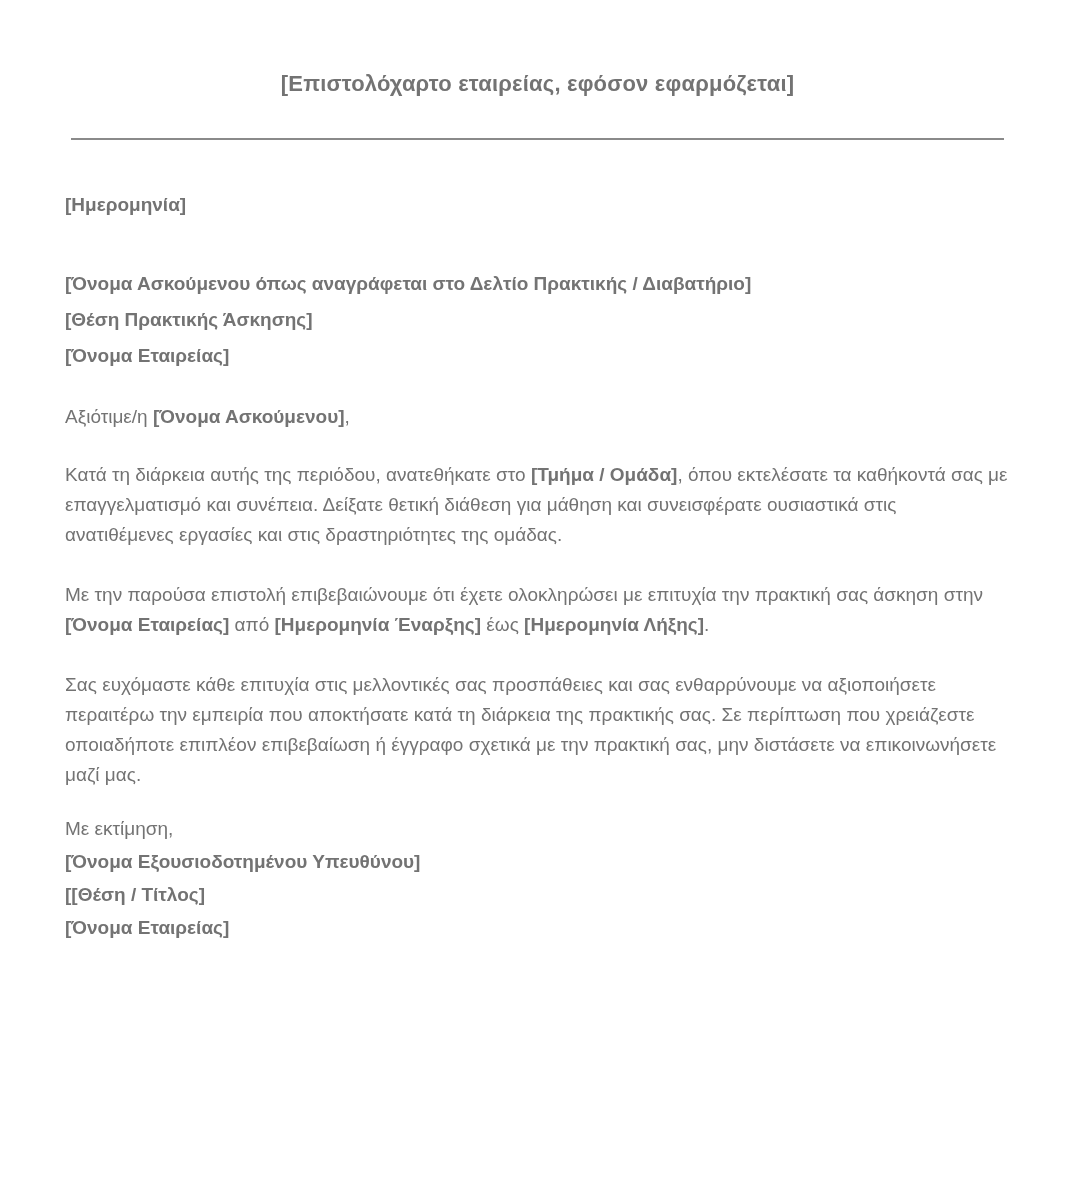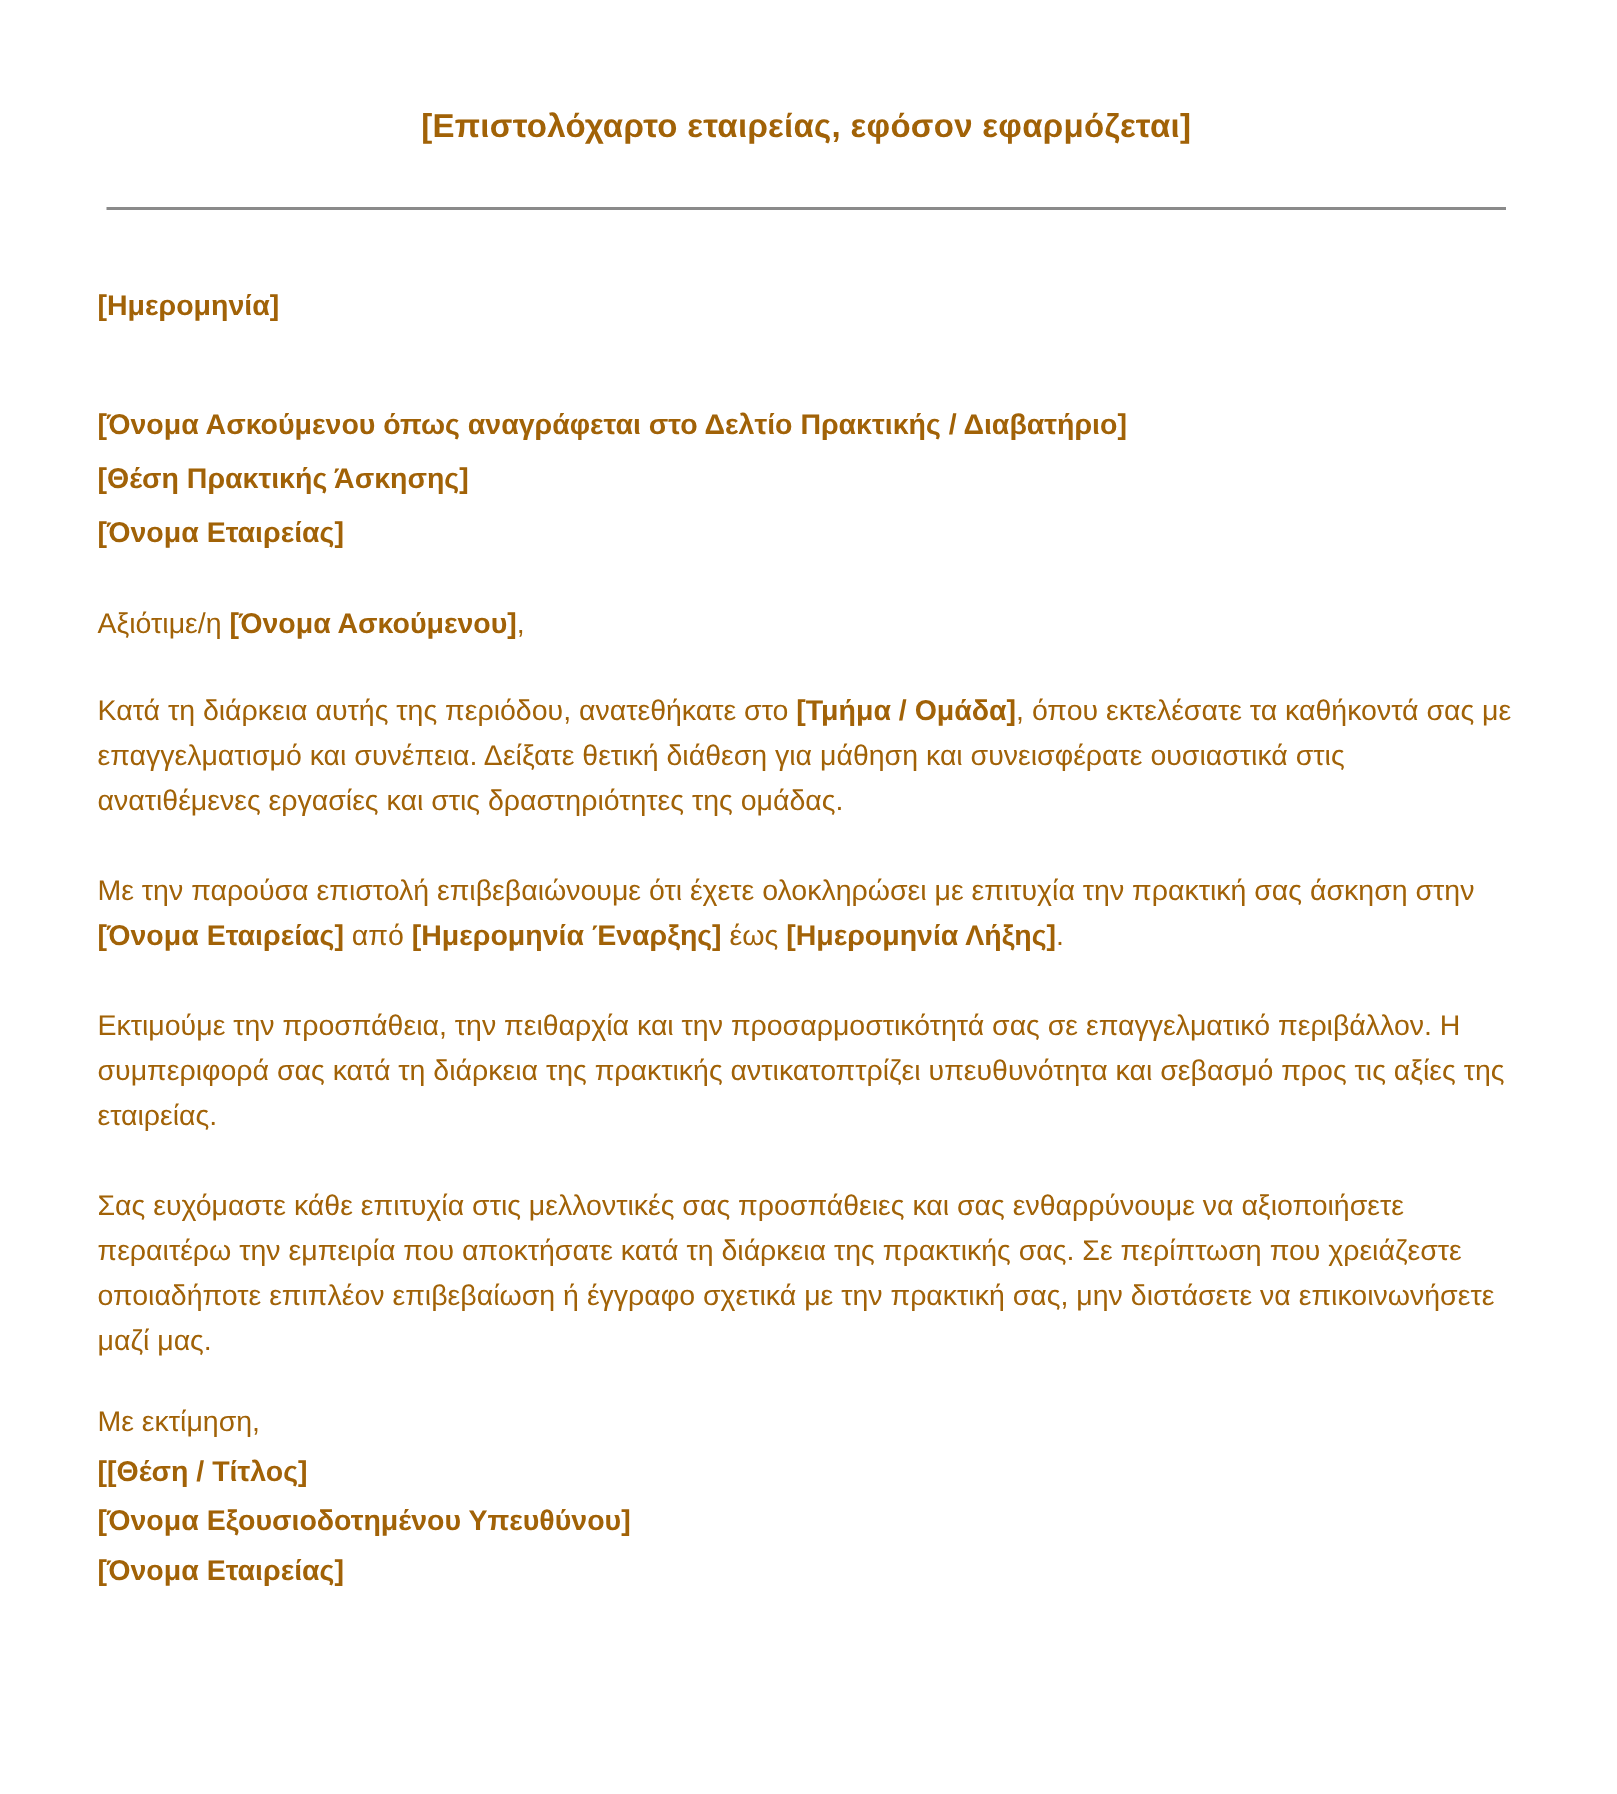--- a/index.html
+++ b/index.html
@@ -7,21 +7,21 @@
     margin: 0;
     padding: 0;
     background: #ffffff;
   }
   .page {
     position: relative;
     width: 1078px;
     min-height: 1196px;
     box-sizing: border-box;
     background: #ffffff;
-    color: #a16207;
+    color: #737373;
     padding: 70px 68px 54px 65px;
     font-family: "Liberation Sans", "DejaVu Sans", sans-serif;
     font-size: 19px;
   }
   .letterhead {
     margin: 0;
     font-size: 22px;
     font-weight: 700;
     line-height: 28px;
     text-align: center;
@@ -89,24 +89,23 @@
     <p>[Όνομα Εταιρείας]</p>
   </div>
 
 
   <p class="salutation"><span>Αξιότιμε/η </span><span class="b">[Όνομα Ασκούμενου]</span><span>,</span></p>
 
   <p class="para"><span>Κατά τη διάρκεια αυτής της περιόδου, ανατεθήκατε στο </span><span class="b">[Τμήμα / Ομάδα]</span><span>, όπου εκτελέσατε τα καθήκοντά σας με επαγγελματισμό και συνέπεια. Δείξατε θετική διάθεση για μάθηση και συνεισφέρατε ουσιαστικά στις ανατιθέμενες εργασίες και στις δραστηριότητες της ομάδας.</span></p>
 
   <p class="para"><span>Με την παρούσα επιστολή επιβεβαιώνουμε ότι έχετε ολοκληρώσει με επιτυχία την πρακτική σας άσκηση στην </span><span class="b">[Όνομα Εταιρείας]</span><span> από </span><span class="b">[Ημερομηνία Έναρξης]</span><span> έως </span><span class="b">[Ημερομηνία Λήξης]</span><span>.</span></p>
 
-  <p class="para"><span>Εκτιμούμε την προσπάθεια, την πειθαρχία και την προσαρμοστικότητά σας σε επαγγελματικό περιβάλλον. Η συμπεριφορά σας κατά τη διάρκεια της πρακτικής αντικατοπτρίζει υπευθυνότητα και σεβασμό προς τις αξίες της εταιρείας.</span></p>
 
   <p class="para"><span>Σας ευχόμαστε κάθε επιτυχία στις μελλοντικές σας προσπάθειες και σας ενθαρρύνουμε να αξιοποιήσετε περαιτέρω την εμπειρία που αποκτήσατε κατά τη διάρκεια της πρακτικής σας. Σε περίπτωση που χρειάζεστε οποιαδήποτε επιπλέον επιβεβαίωση ή έγγραφο σχετικά με την πρακτική σας, μην διστάσετε να επικοινωνήσετε μαζί μας.</span></p>
 
   <div class="closing-block">
     <p>Με εκτίμηση,</p>
+    <p class="sig">[Όνομα Εξουσιοδοτημένου Υπευθύνου]</p>
     <p class="sig">[[Θέση / Τίτλος]</p>
-    <p class="sig">[Όνομα Εξουσιοδοτημένου Υπευθύνου]</p>
     <p class="sig">[Όνομα Εταιρείας]</p>
   </div>
 
 </div>
 
 </body></html>

